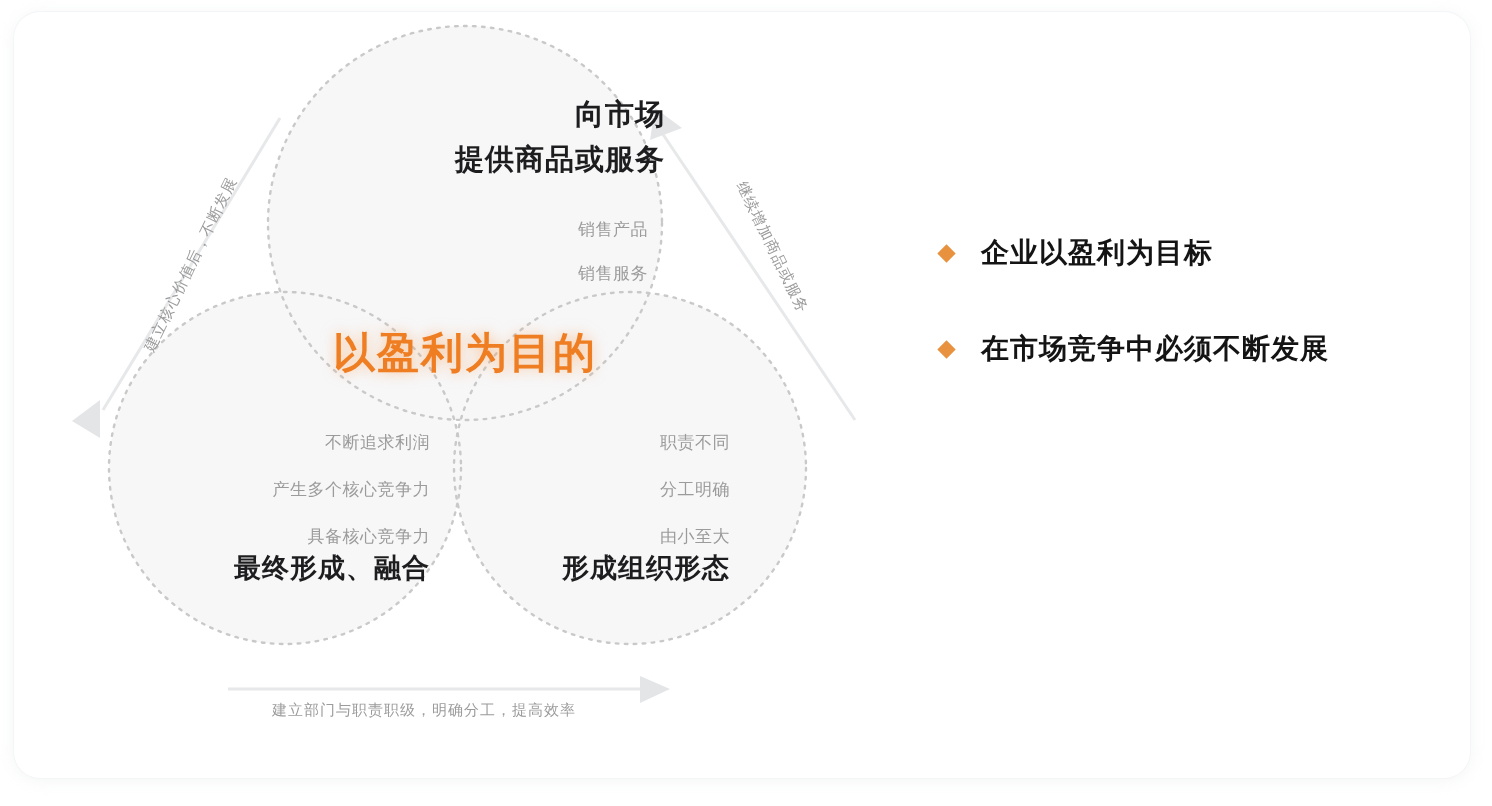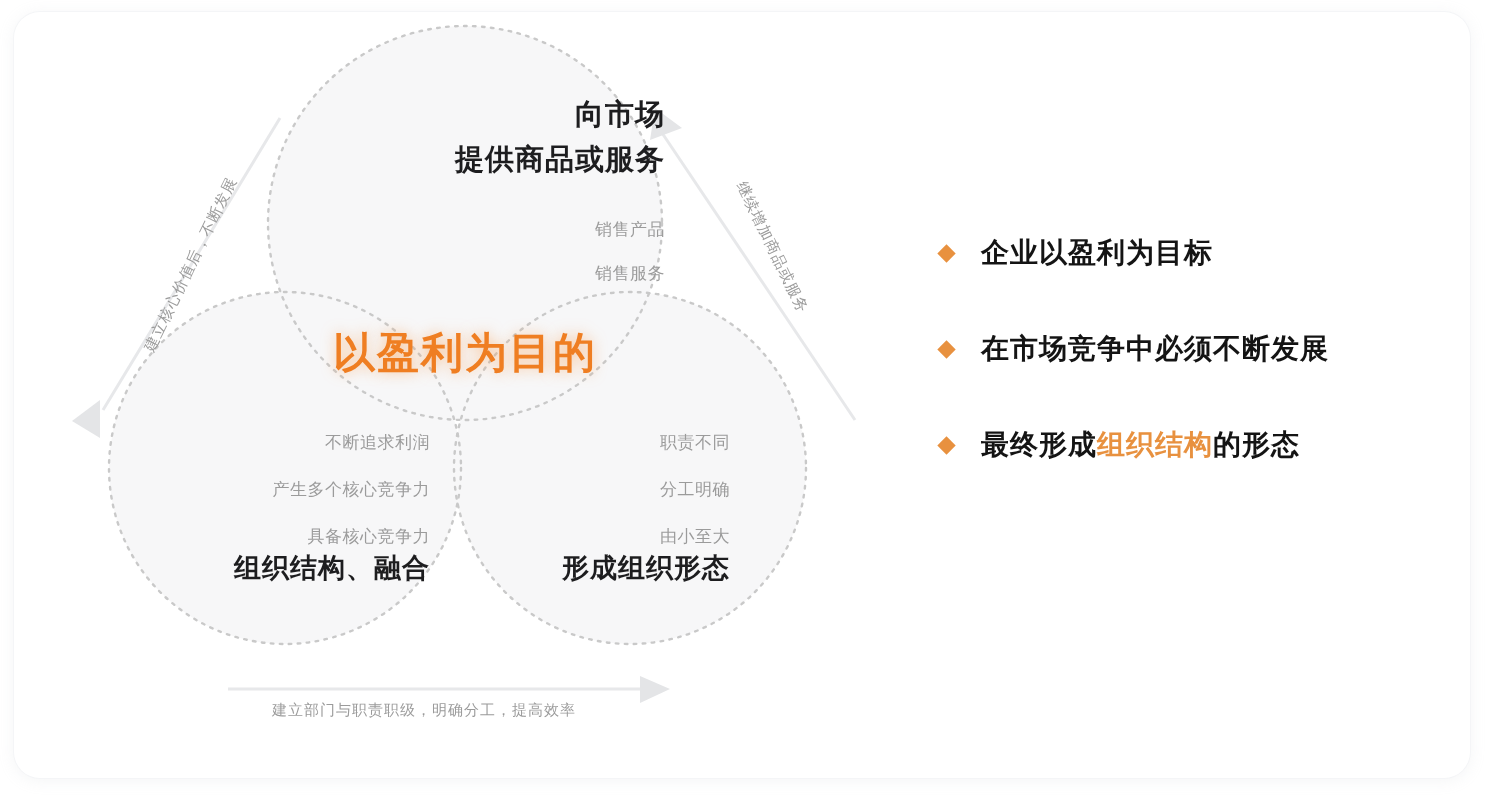--- a/index.html
+++ b/index.html
@@ -56,21 +56,21 @@
   
   .top-title {
     left: 265px;
     top: 92px;
     width: 400px;
     font-size: 29px;
     line-height: 1.55;
     letter-spacing: 1px;
   }
   .top-sub {
-    left: 265px;
+    left: 248px;
     top: 208px;
     width: 400px;
     font-size: 17px;
     line-height: 2.6;
     letter-spacing: 0.5px;
   }
 
   
   .center-text {
     position: absolute;
@@ -215,21 +215,21 @@
       <div>销售服务</div>
     </div>
 
     <div class="center-text">以盈利为目的</div>
 
     <div class="circle-label bl-sub">
       <div>不断追求利润</div>
       <div>产生多个核心竞争力</div>
       <div>具备核心竞争力</div>
     </div>
-    <div class="circle-label circle-title bl-title">组织结构、融合</div>
+    <div class="circle-label circle-title bl-title">最终形成、融合</div>
 
     <div class="circle-label circle-title br-title">形成组织形态</div>
     <div class="circle-label br-sub">
       <div>职责不同</div>
       <div>分工明确</div>
       <div>由小至大</div>
     </div>
 
     <div class="arrow-label label-left">建立核心价值后，不断发展</div>
     <div class="arrow-label label-right">继续增加商品或服务</div>
@@ -238,18 +238,14 @@
 
   <div class="bullets">
     <div class="bullet-row">
       <span class="diamond"></span>
       <span class="bullet-text"><span>企业以盈利为目标</span><span class="hl"></span><span></span></span>
     </div>
     <div class="bullet-row">
       <span class="diamond"></span>
       <span class="bullet-text"><span>在市场竞争中必须不断发展</span><span class="hl"></span><span></span></span>
     </div>
-    <div class="bullet-row">
-      <span class="diamond"></span>
-      <span class="bullet-text"><span>最终形成</span><span class="hl">组织结构</span><span>的形态</span></span>
-    </div>
   </div>
 </div>
 
 </body></html>

